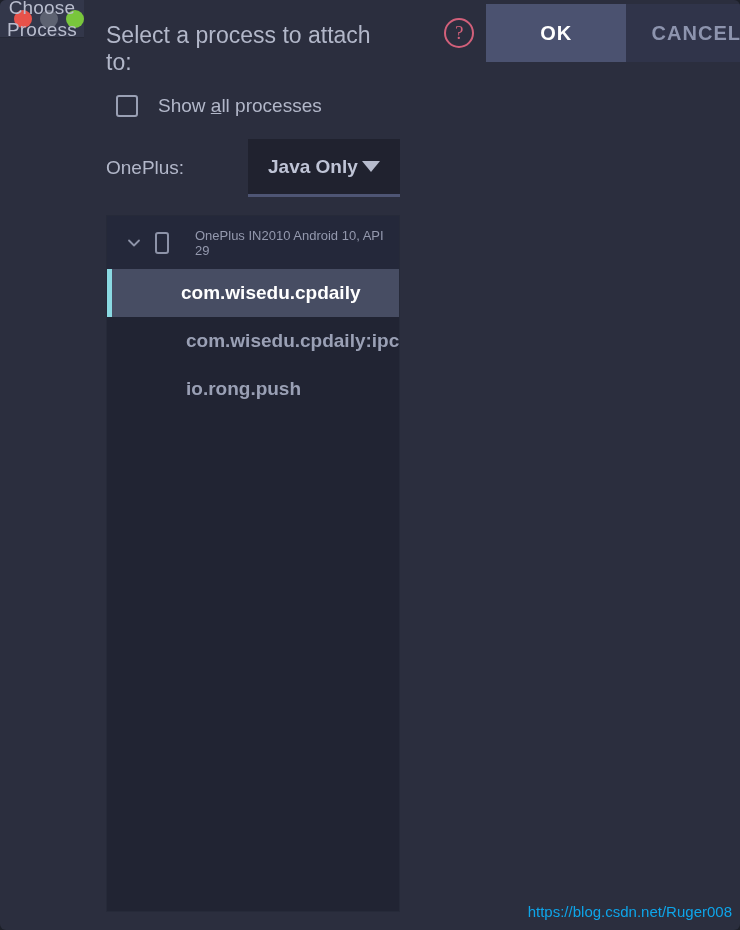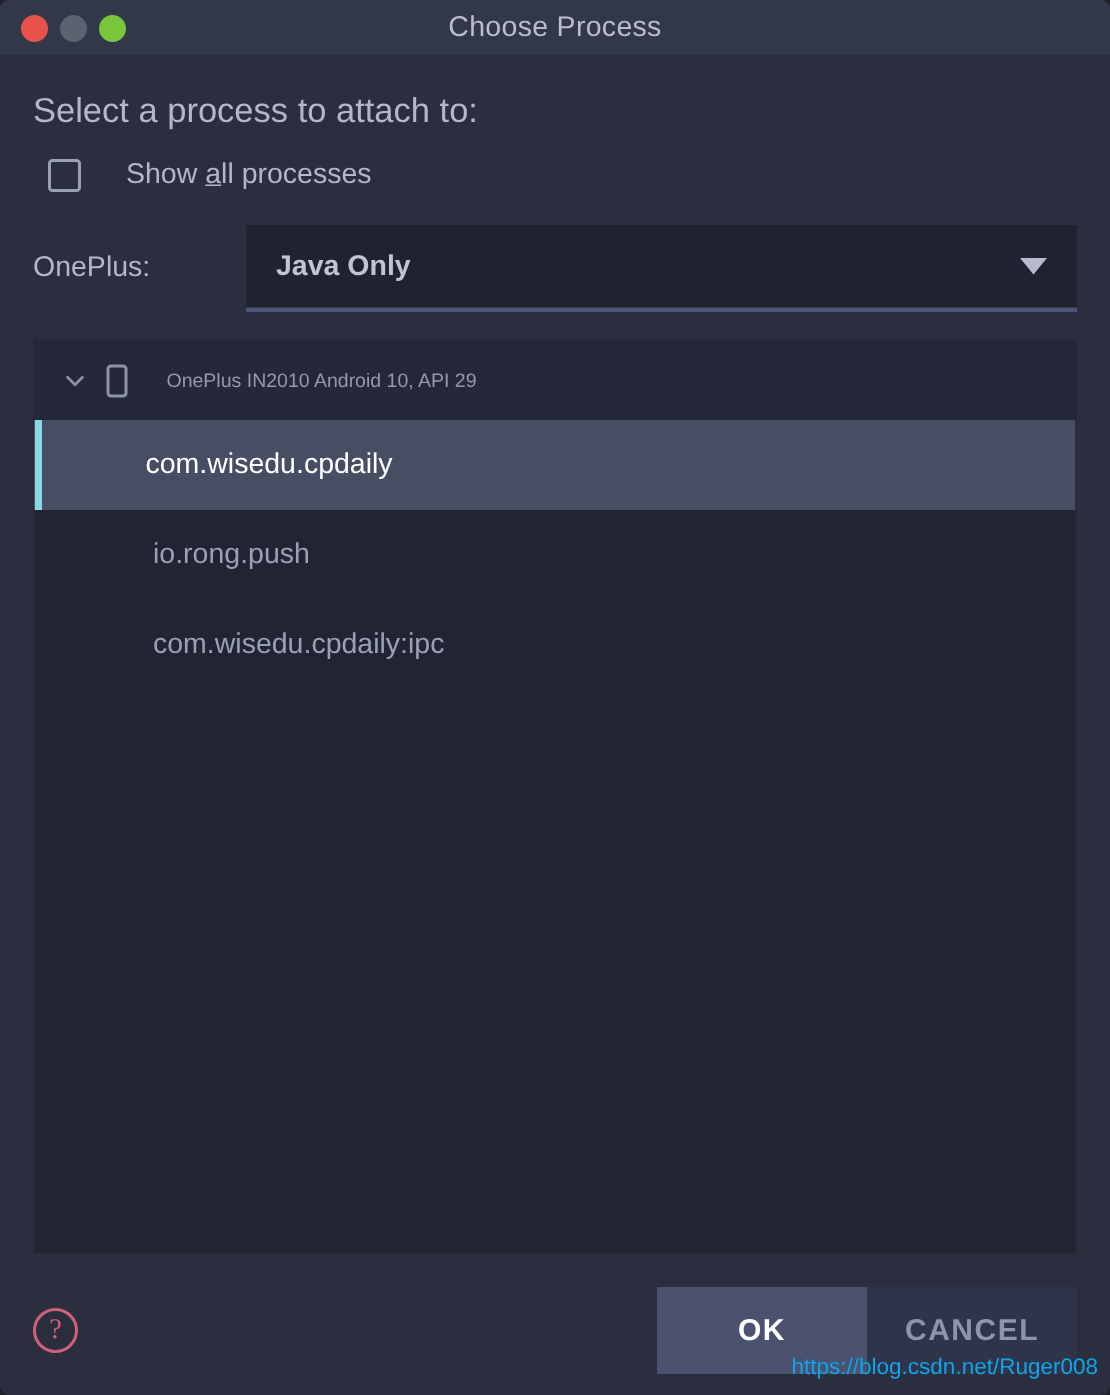--- a/index.html
+++ b/index.html
@@ -14,21 +14,21 @@
     overflow: hidden;
   }
 
   .dialog {
     position: relative;
     width: 740px;
     height: 930px;
     background: #2b2e3e;
     box-sizing: border-box;
     display: flex;
-    flex-direction: column;
+    flex-direction: row;
     border-radius: 6px;
     overflow: hidden;
   }
 
   
   .titlebar {
     position: relative;
     height: 37px;
     min-height: 37px;
     background: #33374a;
@@ -73,21 +73,21 @@
   .prompt {
     margin-top: 22px;
     font-size: 23px;
     color: #b2b7c9;
   }
 
   .checkbox-row {
     margin-top: 19px;
     display: flex;
     align-items: center;
-    gap: 30px;
+    gap: 20px;
     padding-left: 10px;
   }
   .checkbox {
     width: 22px;
     height: 22px;
     border: 2px solid #9aa0b4;
     border-radius: 3px;
     background: transparent;
     box-sizing: border-box;
     flex: 0 0 auto;
@@ -171,29 +171,30 @@
     box-sizing: border-box;
     flex: 0 0 auto;
   }
   .device-label {
     font-size: 13px;
     color: #9499ae;
     margin-left: 14px;
   }
 
   .process-row {
-    height: 60px;
+    height: 48px;
     display: flex;
     align-items: center;
     padding-left: 74px;
     font-size: 19px;
     color: #9aa0b5;
     box-sizing: border-box;
     border-left: 5px solid transparent;
     cursor: default;
+    font-weight: bold;
   }
   .process-row.selected {
     background: #474d63;
     border-left: 5px solid #8ad9e2;
     color: #ffffff;
     padding-left: 69px;
   }
 
   
   .footer {
@@ -289,22 +290,22 @@
 
       <div class="device-row">
         <svg class="chevron" viewBox="0 0 18 18">
           <path d="M4 6.5 L9 11.5 L14 6.5" fill="none" stroke="#8d93a8" stroke-width="1.8" stroke-linecap="round" stroke-linejoin="round"></path>
         </svg>
         <span class="phone-icon"></span>
         <span class="device-label">OnePlus IN2010 Android 10, API 29</span>
       </div>
 
       <div class="process-row selected">com.wisedu.cpdaily</div>
+      <div class="process-row">com.wisedu.cpdaily:ipc</div>
       <div class="process-row">io.rong.push</div>
-      <div class="process-row">com.wisedu.cpdaily:ipc</div>
 
     </div>
   </div>
 
   <div class="footer">
     <div class="help-btn">?</div>
     <div class="footer-spacer"></div>
     <div class="btn btn-ok">OK</div>
     <div class="btn btn-cancel">CANCEL</div>
   </div>

